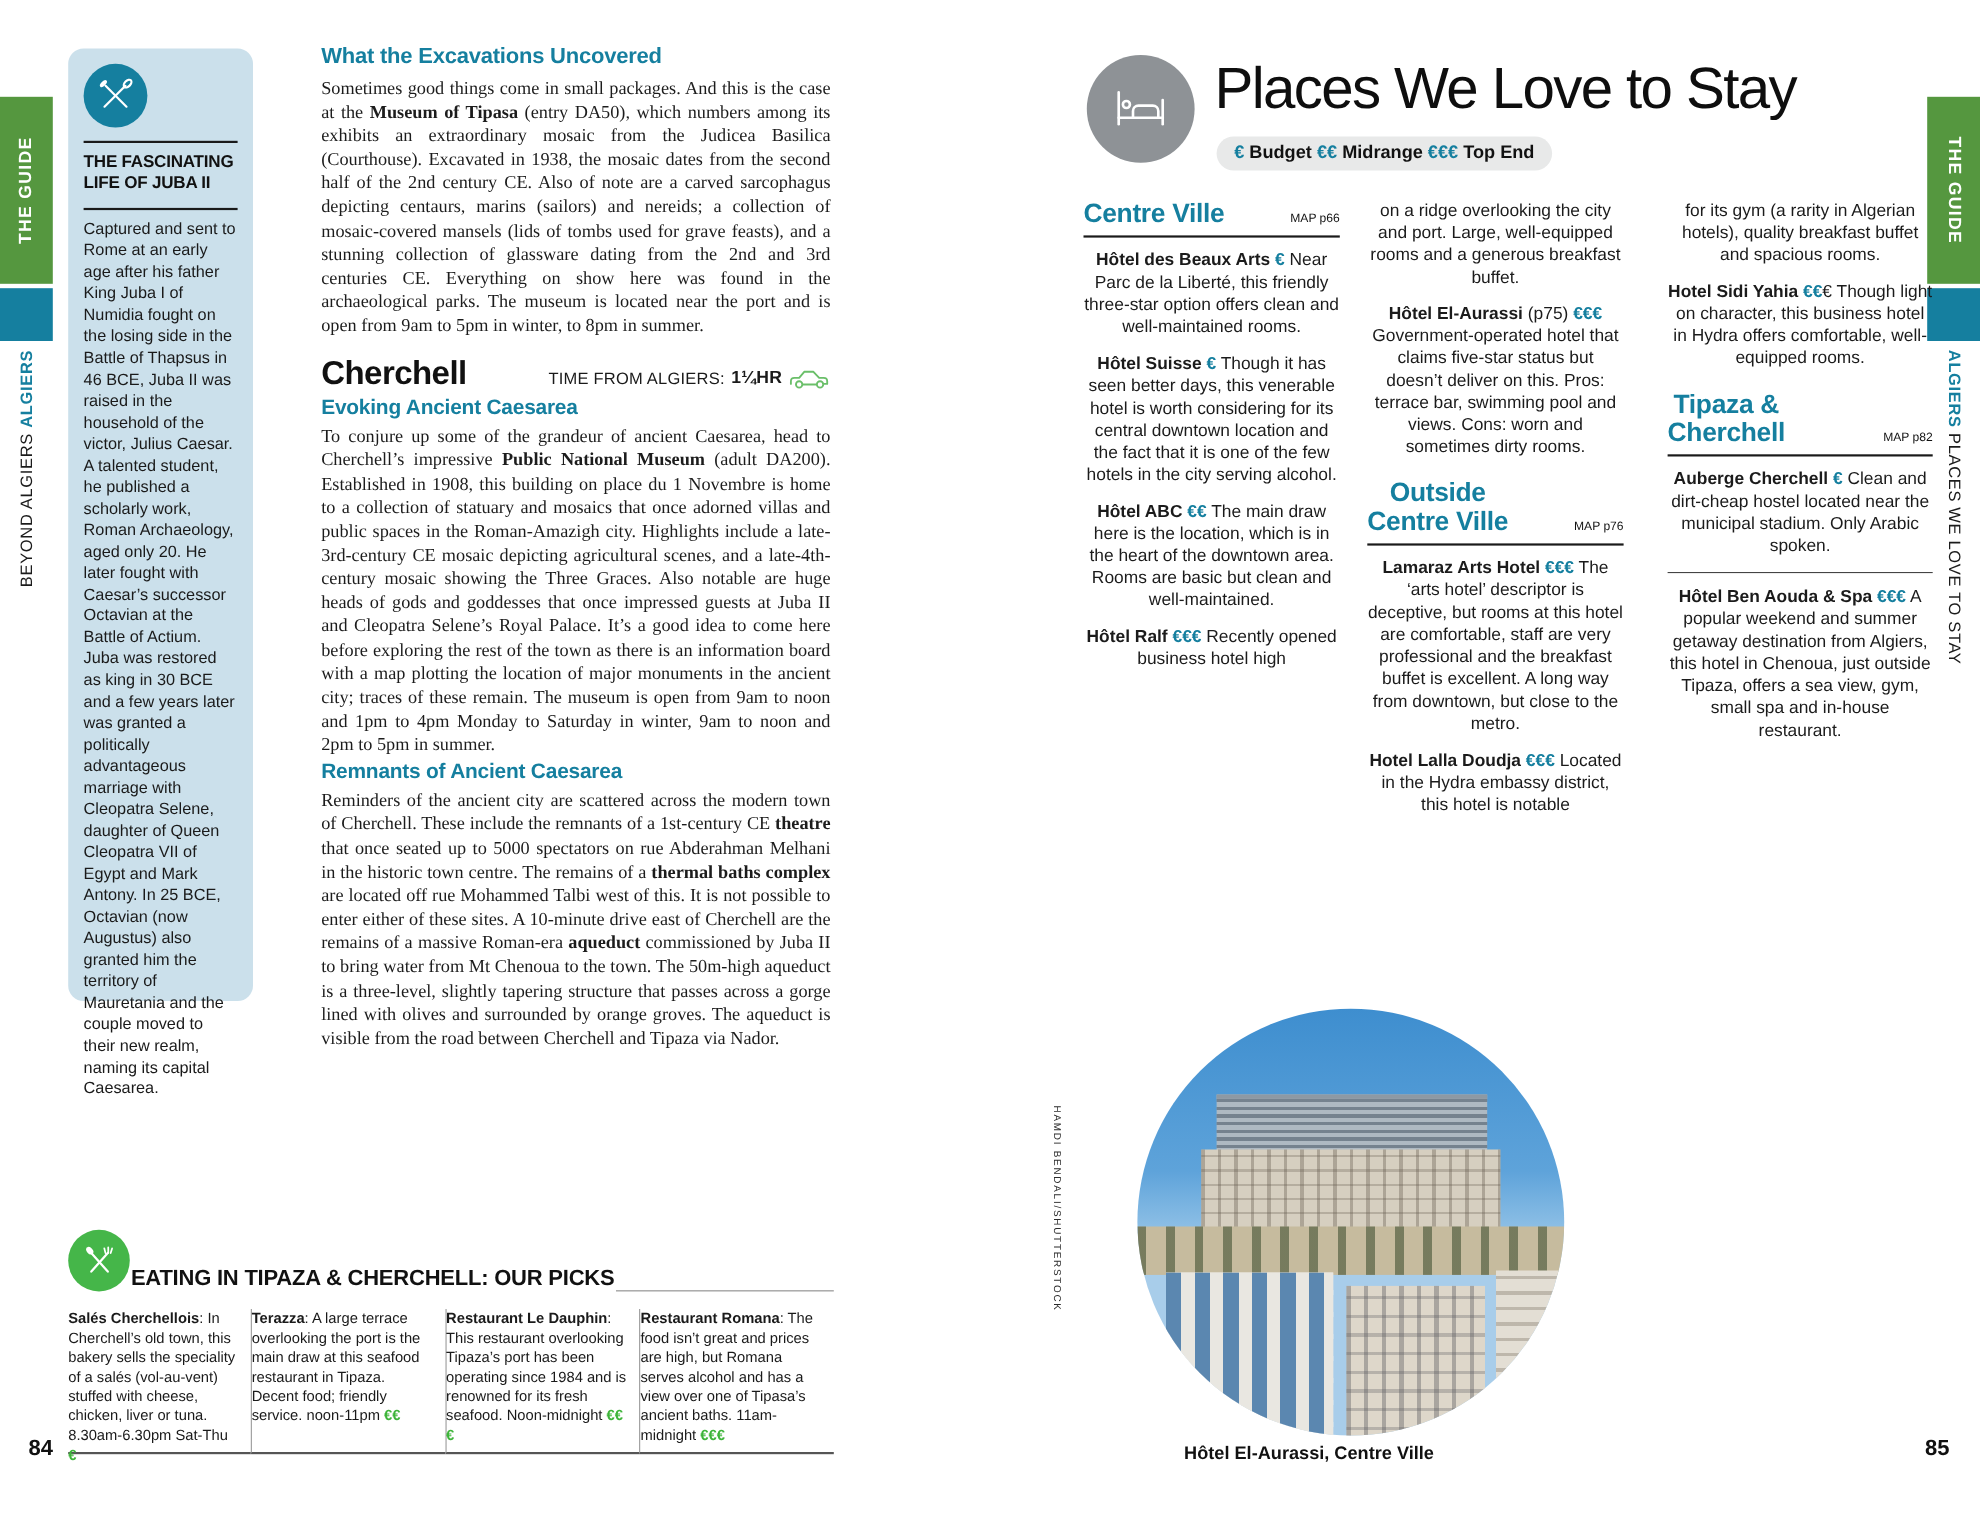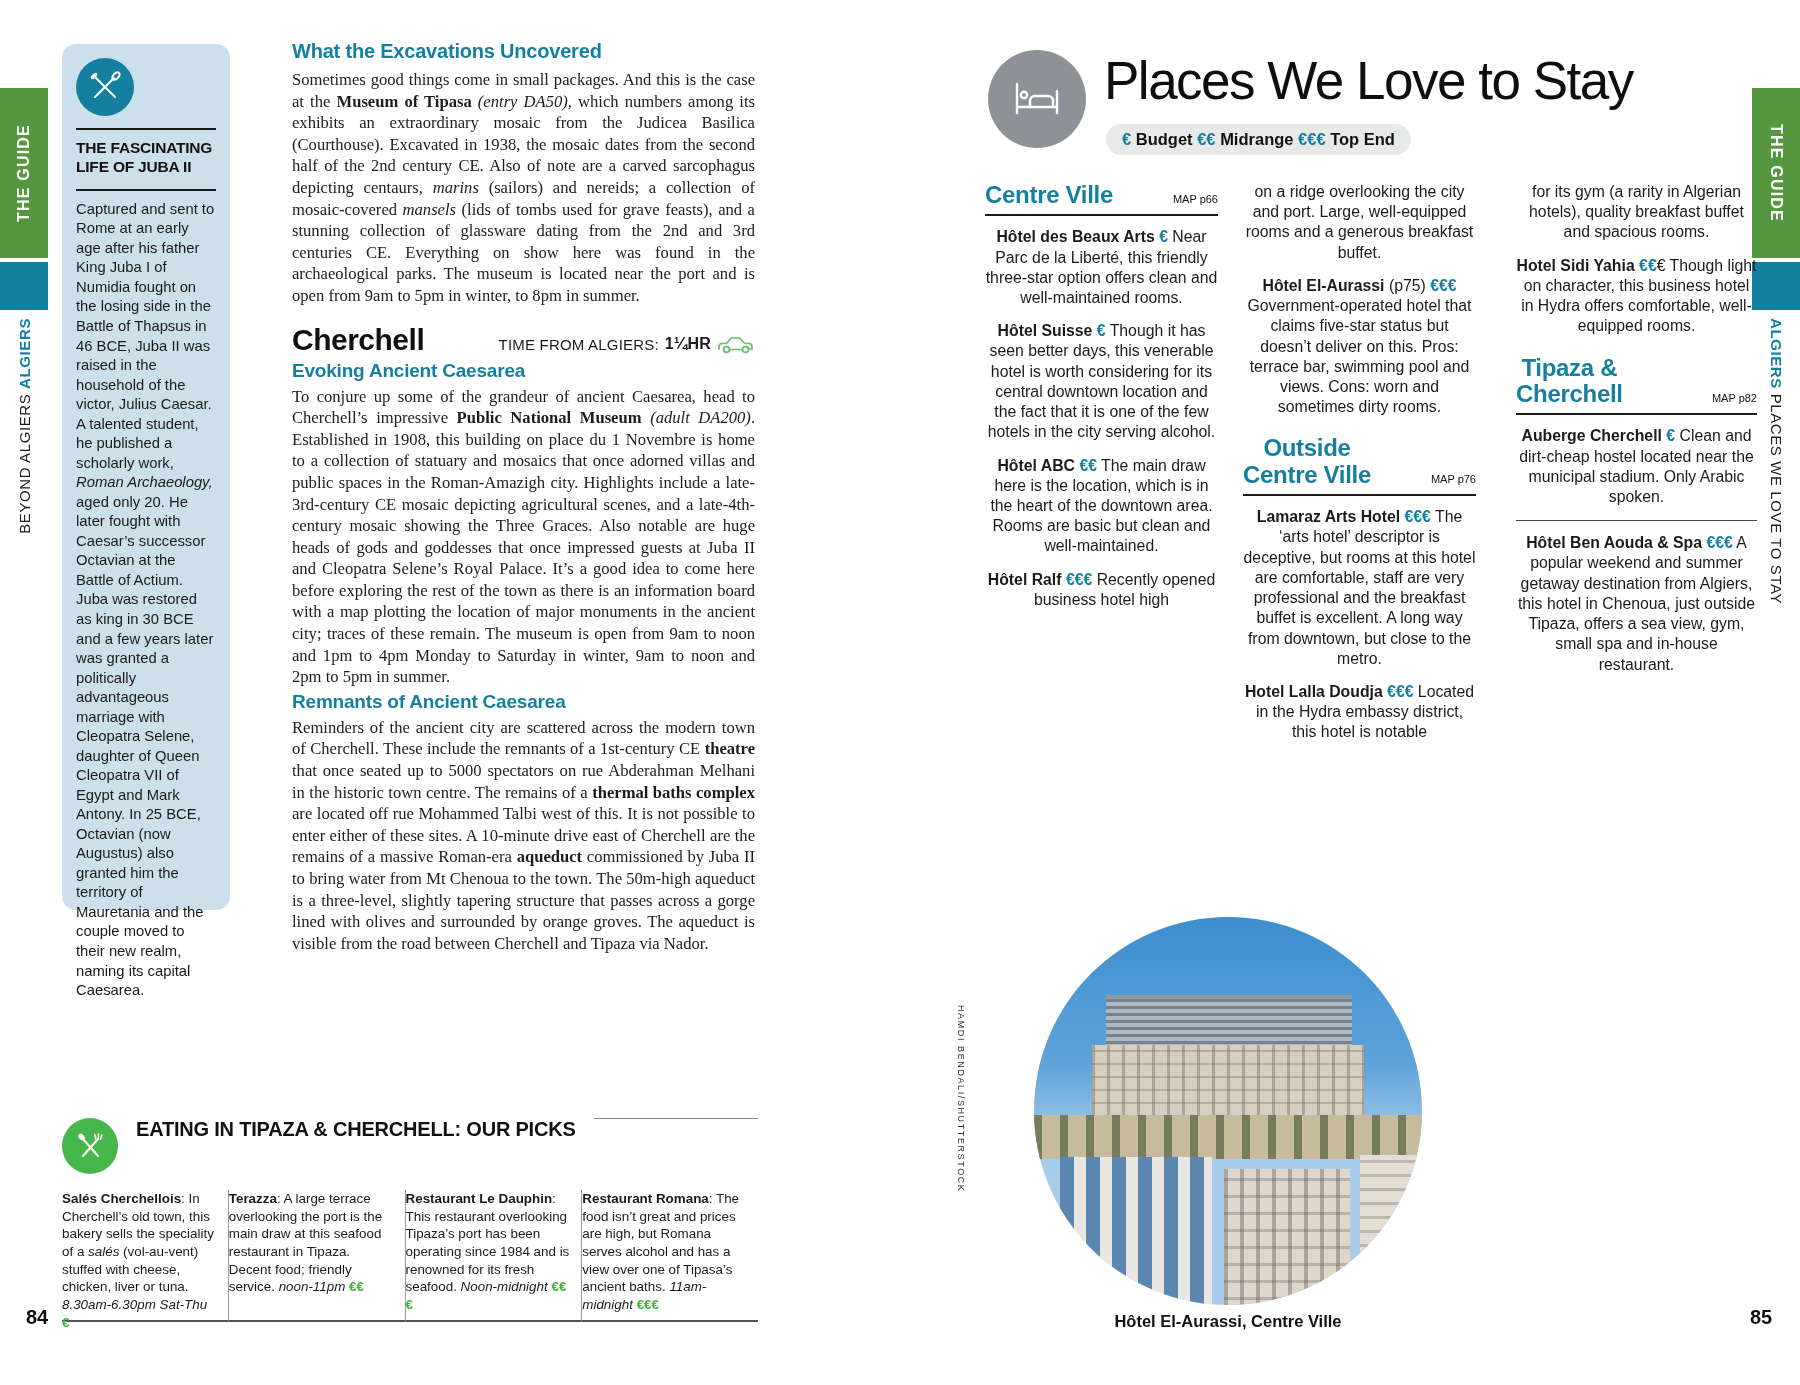--- a/index.html
+++ b/index.html
@@ -3,21 +3,21 @@
 <meta charset="utf-8">
 <style>
   html,body{margin:0;padding:0;background:#ffffff;}
   .page{position:relative;width:1800px;height:1385px;background:#fff;overflow:hidden;
         font-family:"Liberation Sans",sans-serif;color:#1b1b1b;}
   .abs{position:absolute;}
 
   
   .sg-p{}
   .sg-b{font-weight:700;}
-  .sg-i{font-style:italic;}
+  .sg-i{}
   .sg-e{color:#157f9f;font-weight:700;}
   .sg-g{color:#3eb43a;font-weight:700;font-style:normal;}
 
   
   .tab-green{background:#55973f;color:#fff;display:flex;align-items:center;justify-content:center;}
   .vdown{writing-mode:vertical-rl;}
   .vup{writing-mode:vertical-rl;transform:rotate(180deg);}
   .tab-guide{font-weight:700;font-size:16px;letter-spacing:1.2px;}
   .tab-teal{background:#157f9f;}
   .edge-text{display:flex;align-items:flex-start;justify-content:center;font-size:15px;letter-spacing:.6px;white-space:nowrap;}
@@ -38,21 +38,21 @@
   .h-sub2{color:#157f9f;font-size:19px;font-weight:700;letter-spacing:-.2px;margin:3px 0 4px;}
   .serif{font-family:"Liberation Serif",serif;font-size:16.6px;line-height:21.6px;text-align:justify;
          margin:0;color:#1c1c1c;}
   .cherchell-row{display:flex;align-items:baseline;justify-content:space-between;margin:16px 0 2px;}
   .cherchell-row h2{font-size:30px;font-weight:700;letter-spacing:-.5px;margin:0;color:#111;}
   .time{display:flex;align-items:center;gap:6px;font-size:15px;letter-spacing:.2px;color:#1a1a1a;}
   .time b{font-size:16px;}
 
   
   #eat{left:62px;top:1118px;width:696px;}
-  .eat-head{display:flex;align-items:flex-start;gap:18px;}
+  .eat-head{display:flex;align-items:flex-end;gap:1px;}
   .eat-head .icon-circle{background:#45b649;width:56px;height:56px;}
   .eat-title{font-size:20px;font-weight:700;letter-spacing:-.2px;color:#111;white-space:nowrap;}
   .eat-rule{flex:1;border-top:1.5px solid #8a8a8a;}
   .eat-cols{display:flex;margin-top:16px;}
   .eat-col{box-sizing:border-box;width:166px;height:132px;padding-right:10px;border-bottom:2px solid #555;
            font-size:13.4px;line-height:1.32;color:#1a1a1a;}
   .eat-col + .eat-col{border-left:1px solid #9a9a9a;width:177px;}
 
   .pgnum{font-size:20px;font-weight:700;color:#111;}
 
@@ -90,21 +90,21 @@
       background-image:repeating-linear-gradient(90deg,rgba(40,60,30,.5) 0 8px,transparent 8px 26px);}
   #photo .fg1{left:26px;top:240px;width:152px;height:160px;background:#e9e7e1;
       background-image:repeating-linear-gradient(90deg,#5b87b0 0 14px,#e9e7e1 14px 26px),
                        repeating-linear-gradient(0deg,rgba(255,255,255,.85) 0 4px,transparent 4px 20px);}
   #photo .fg2{left:190px;top:252px;width:126px;height:148px;background:#ded7ca;
       background-image:repeating-linear-gradient(90deg,rgba(90,90,95,.4) 0 4px,transparent 4px 16px),
                        repeating-linear-gradient(0deg,rgba(90,90,95,.3) 0 3px,transparent 3px 17px);}
   #photo .fg3{left:326px;top:238px;width:66px;height:162px;background:#e3ded4;
       background-image:repeating-linear-gradient(0deg,rgba(120,110,95,.35) 0 3px,transparent 3px 14px);}
   #credit{left:956px;top:1005px;writing-mode:vertical-rl;font-size:9px;letter-spacing:1.6px;color:#2b2b2b;}
-  #caption{left:1034px;top:1312px;width:388px;text-align:center;font-weight:700;font-size:16.5px;color:#111;}
+  #caption{left:996px;top:1312px;width:388px;text-align:center;font-weight:700;font-size:16.5px;color:#111;}
 </style>
 </head>
 <body>
 
 <div class="page">
 
   <div class="abs tab-green" style="left:0;top:88px;width:48px;height:170px;">
     <span class="vup tab-guide">THE GUIDE</span>
   </div>
   <div class="abs tab-teal" style="left:0;top:262px;width:48px;height:48px;"></div>

